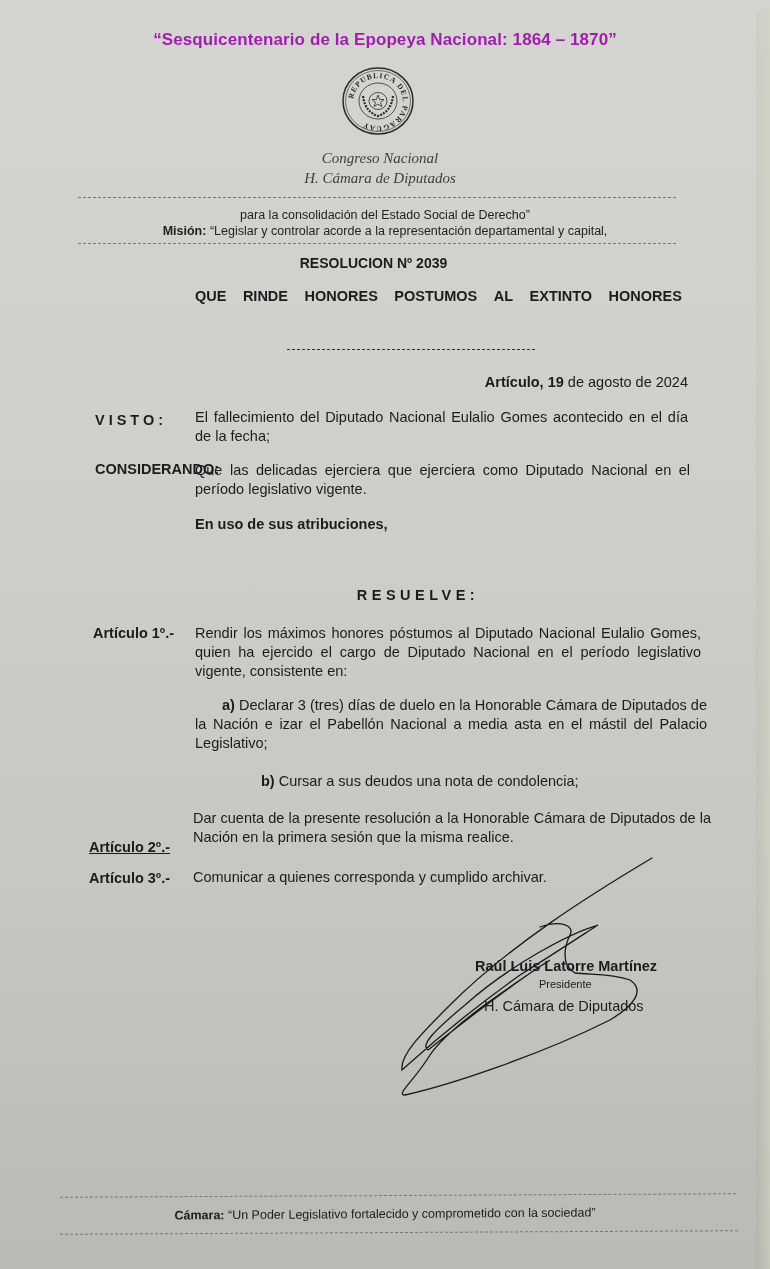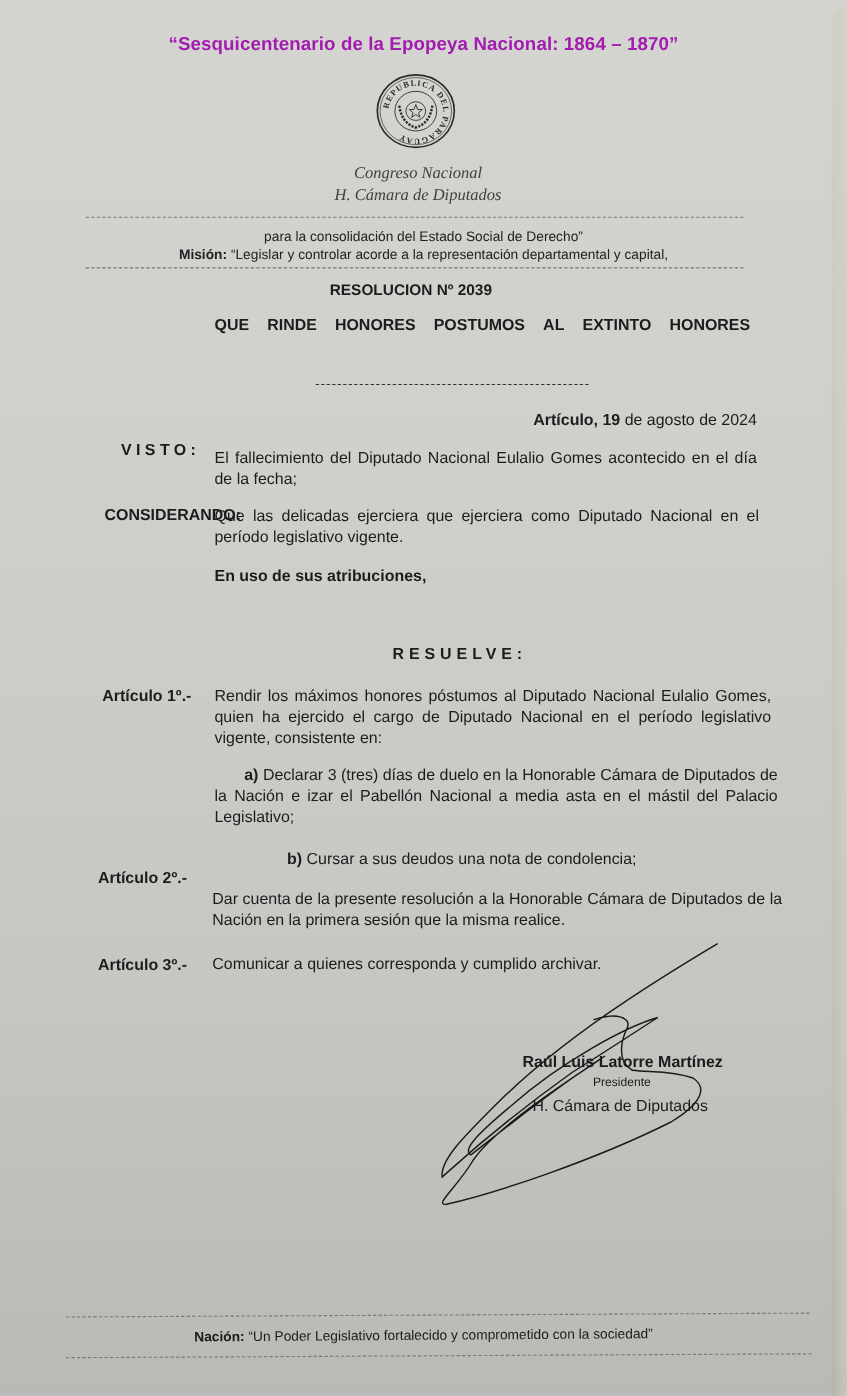--- a/index.html
+++ b/index.html
@@ -36,32 +36,32 @@
     }
     .subject {
       top: 288px; left: 195px; width: 487px; font-weight: bold; font-size: 14.5px; line-height: 17px; text-align: justify;
     }
     .subject .l1 { display: flex; justify-content: space-between; }
     .sep-mid { top: 349px; left: 287px; width: 248px; border-top: 1.5px dashed #333; }
     .date { top: 374px; right: 82px; font-size: 14.5px; }
     .date b { font-weight: bold; }
     .label { font-weight: bold; font-size: 14.5px; }
     .para { font-size: 14.5px; line-height: 19px; text-align: justify; }
-    .visto-label { top: 402px; left: 95px; letter-spacing: 4px; margin-left: 15px; }
+    .visto-label { top: 412px; left: 95px; letter-spacing: 4px; }
     .visto-text { top: 408px; left: 195px; width: 493px; }
     .cons-label { top: 461px; left: 95px; }
     .cons-text { top: 461px; left: 195px; width: 495px; }
     .uso { top: 516px; left: 195px; font-weight: bold; font-size: 14.5px; }
     .presidente { top: 549px; left: 195px; width: 500px; font-weight: bold; font-size: 14.5px; line-height: 19px; }
     .resuelve { top: 587px; left: 0; width: 836px; text-align: center; font-weight: bold; font-size: 14.5px; letter-spacing: 4.5px; }
     .art1-label { top: 625px; left: 93px; }
     .art1-text { top: 624px; left: 195px; width: 506px; }
     .itema { top: 696px; left: 195px; width: 512px; }
     .itemb { top: 772px; left: 218px; margin-left: 43px; }
-    .art2-label { top: 791px; left: 89px; }
+    .art2-label { top: 839px; left: 89px; text-decoration: underline; }
     .art2-text { top: 809px; left: 193px; width: 518px; }
     .art3-label { top: 870px; left: 89px; }
     .art3-text { top: 868px; left: 193px; }
     .sig-name { top: 958px; left: 475px; font-weight: bold; font-size: 14.5px; }
     .sig-role { top: 978px; left: 539px; font-size: 11px; }
     .sig-org { top: 998px; left: 484px; font-size: 14.5px; }
     .signature { top: 855px; left: 390px; width: 270px; height: 245px; }
     .vision { top: 1207px; left: 0; width: 770px; text-align: center; font-size: 12.5px; transform: rotate(-0.4deg); }
     .vision b { font-weight: bold; }
   </style>
@@ -158,15 +158,15 @@
 <svg class="abs signature" viewBox="0 0 270 245">
   <path d="M 262 3 C 200 40, 120 90, 60 150 C 30 180, 10 200, 12 215 C 20 208, 60 170, 130 120 C 170 95, 200 75, 208 70
            C 180 78, 120 110, 75 150 C 45 175, 30 190, 38 195 C 70 170, 120 130, 160 105
            C 130 125, 60 170, 40 200 C 25 225, 5 240, 15 240 C 60 230, 150 200, 220 165
            C 245 150, 255 135, 240 125 C 220 118, 200 120, 185 118 C 170 110, 175 90, 180 80
            C 185 70, 170 65, 150 72" fill="none" stroke="#1a1a1a" stroke-width="1.3" stroke-linecap="round"></path>
 </svg>
 
 <div class="dash-line" style="top:1195px; left:60px; width:676px; transform: rotate(-0.3deg);"></div>
 <div class="abs vision">
-  <b>Nación:</b> <span>“Un Poder Legislativo fortalecido y comprometido con la sociedad”</span>
+  <b>Cámara:</b> <span>“Un Poder Legislativo fortalecido y comprometido con la sociedad”</span>
 </div>
 <div class="dash-line" style="top:1232px; left:60px; width:678px; transform: rotate(-0.3deg);"></div>
 
 </body></html>

